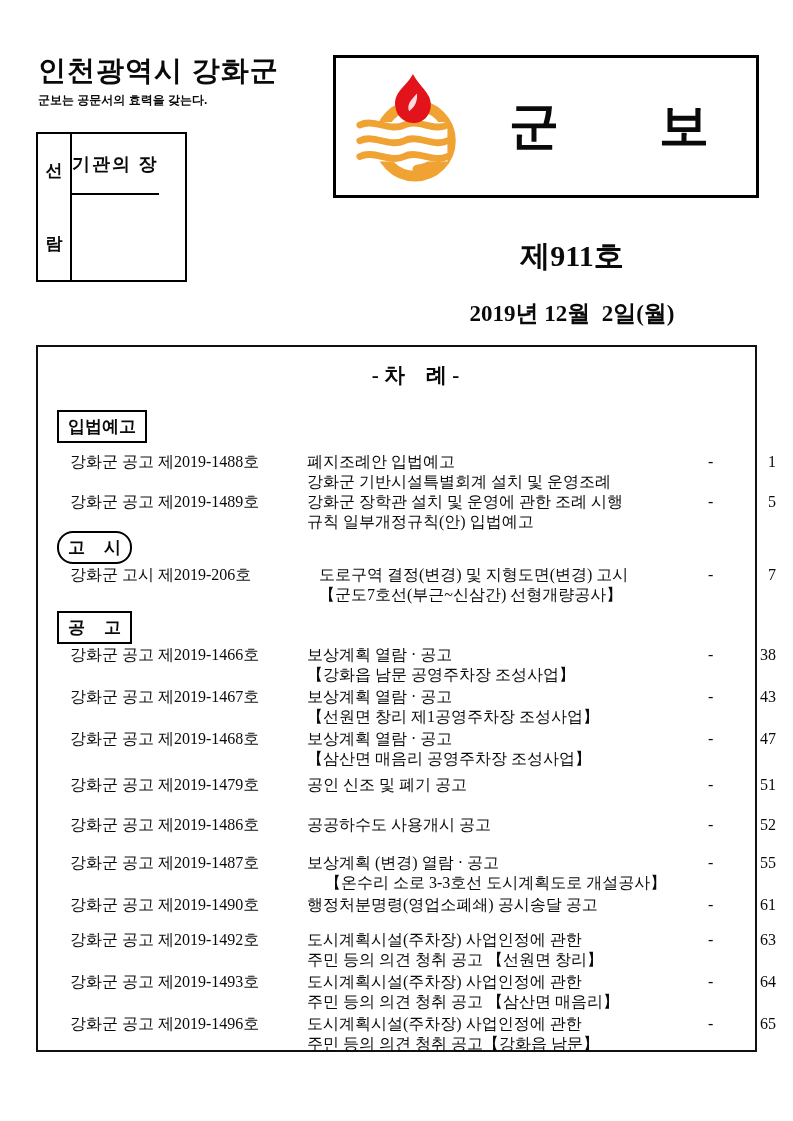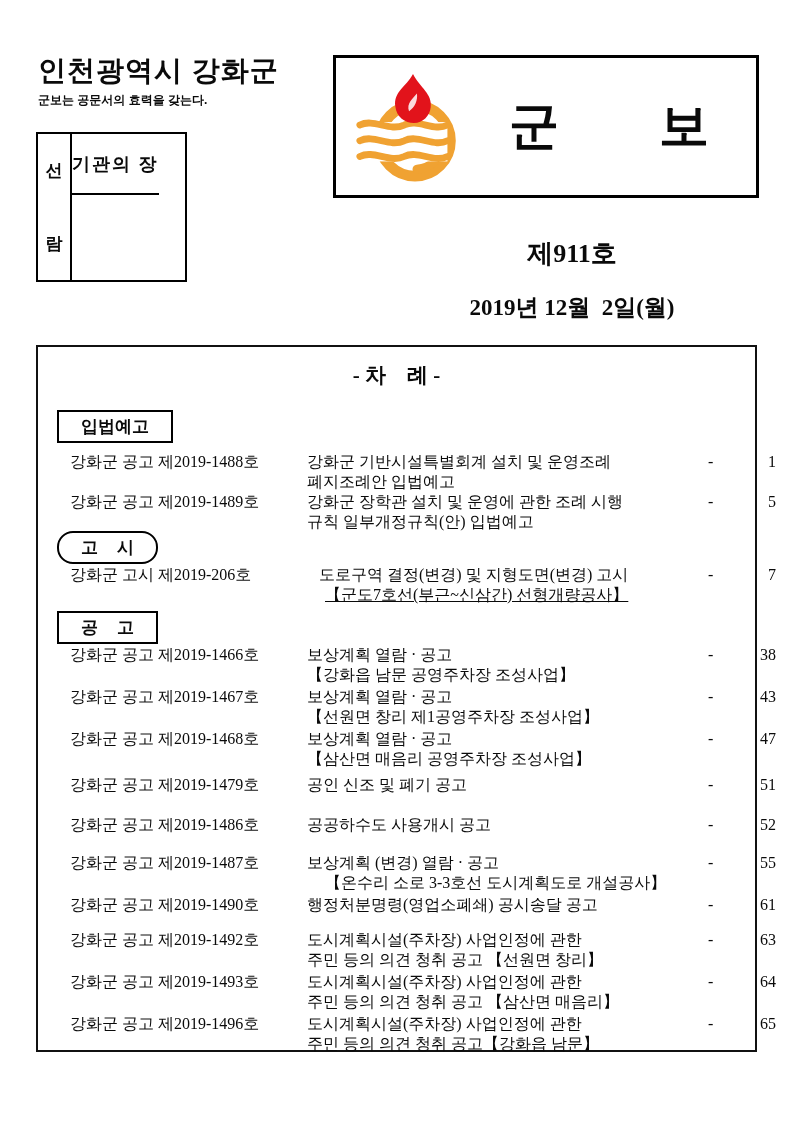--- a/index.html
+++ b/index.html
@@ -22,27 +22,27 @@
   .stamp{position:absolute;left:36px;top:132px;width:147px;height:146px;border:2px solid #000;display:flex;}
   .stamp-left{width:32px;border-right:2px solid #000;display:flex;flex-direction:column;justify-content:space-around;align-items:center;font-size:17px;font-weight:bold;}
   .stamp-right{flex:1;display:flex;flex-direction:row;}
   .stamp-head{height:59px;border-bottom:2px solid #000;display:flex;align-items:center;justify-content:center;font-size:18px;font-weight:bold;letter-spacing:2px;white-space:pre;}
   .stamp-body{flex:1;}
   
   .masthead{position:absolute;left:333px;top:55px;width:420px;height:137px;border:3px solid #000;display:flex;align-items:center;}
   .logo{margin-left:18px;flex:0 0 auto;}
   .mast-title{flex:1;text-align:center;font-size:50px;font-weight:bold;white-space:pre;margin-right:10px;}
   .issue-block{position:absolute;left:360px;top:236px;width:424px;text-align:center;}
-  .issue-no{font-size:26px;font-weight:bold;white-space:pre;}
+  .issue-no{font-size:30px;font-weight:bold;white-space:pre;}
   .issue-date{font-size:23px;font-weight:bold;white-space:pre;margin-top:21px;}
   
   .toc{position:absolute;left:36px;top:345px;width:717px;height:703px;border:2px solid #111;}
-  .toc-title{position:absolute;top:14px;left:0;width:100%;text-align:center;font-size:21px;font-weight:bold;white-space:pre;}
+  .toc-title{position:absolute;top:14px;left:0;width:100%;text-align:center;font-size:21px;font-weight:bold;white-space:pre;padding-left:19px;}
   .sec-label{
-    position:absolute;left:19px;border:2px solid #000;padding:3px 22px;
+    position:absolute;left:19px;border:2px solid #000;padding:3px 9px;
     font-family:"Liberation Sans","DejaVu Sans",sans-serif;
     font-weight:bold;font-size:17px;white-space:pre;
   }
   .entry{position:absolute;left:32px;width:689px;font-size:16px;line-height:20px;}
   .e-no{position:absolute;left:0;top:0;white-space:pre;}
   .e-title{position:absolute;left:237px;top:0;width:396px;}
   .e-line{white-space:pre;height:20px;}
   .e-page{position:absolute;left:638px;top:0;width:68px;display:flex;justify-content:space-between;}
 </style>
 </head>
@@ -83,22 +83,22 @@
     <div class="issue-date">2019년 12월  2일(월)</div>
   </div>
 
   <div class="toc" id="toc-box">
     <div class="toc-title">- 차    례 -</div>
 
   <div class="sec-label" style="top: 63px;">입법예고</div>
       <div class="entry" style="top: 105px;">
         <span class="e-no">강화군 공고 제2019-1488호</span>
         <div class="e-title">
+          <div class="e-line">폐지조례안 입법예고</div>
           <div class="e-line">강화군 기반시설특별회계 설치 및 운영조례</div>
-          <div class="e-line">폐지조례안 입법예고</div>
         </div>
         <div class="e-page">
           <span>-</span>
           <span>1</span>
         </div>
       </div>
       <div class="entry" style="top: 145px;">
         <span class="e-no">강화군 공고 제2019-1489호</span>
         <div class="e-title">
           <div class="e-line">강화군 장학관 설치 및 운영에 관한 조례 시행</div>
@@ -107,21 +107,21 @@
         <div class="e-page">
           <span>-</span>
           <span>5</span>
         </div>
       </div>
       <div class="sec-label" style="top: 184px; border-radius: 16px;">고    시</div>
       <div class="entry" style="top: 218px;">
         <span class="e-no">강화군 고시 제2019-206호</span>
         <div class="e-title" style="margin-left: 12px;">
           <div class="e-line">도로구역 결정(변경) 및 지형도면(변경) 고시</div>
-          <div class="e-line" style="margin-left: 6px; text-decoration: underline;">【군도7호선(부근~신삼간) 선형개량공사】</div>
+          <div class="e-line" style="">【군도7호선(부근~신삼간) 선형개량공사】</div>
         </div>
         <div class="e-page">
           <span>-</span>
           <span>7</span>
         </div>
       </div>
       <div class="sec-label" style="top: 264px;">공    고</div>
       <div class="entry" style="top: 298px;">
         <span class="e-no">강화군 공고 제2019-1466호</span>
         <div class="e-title">

